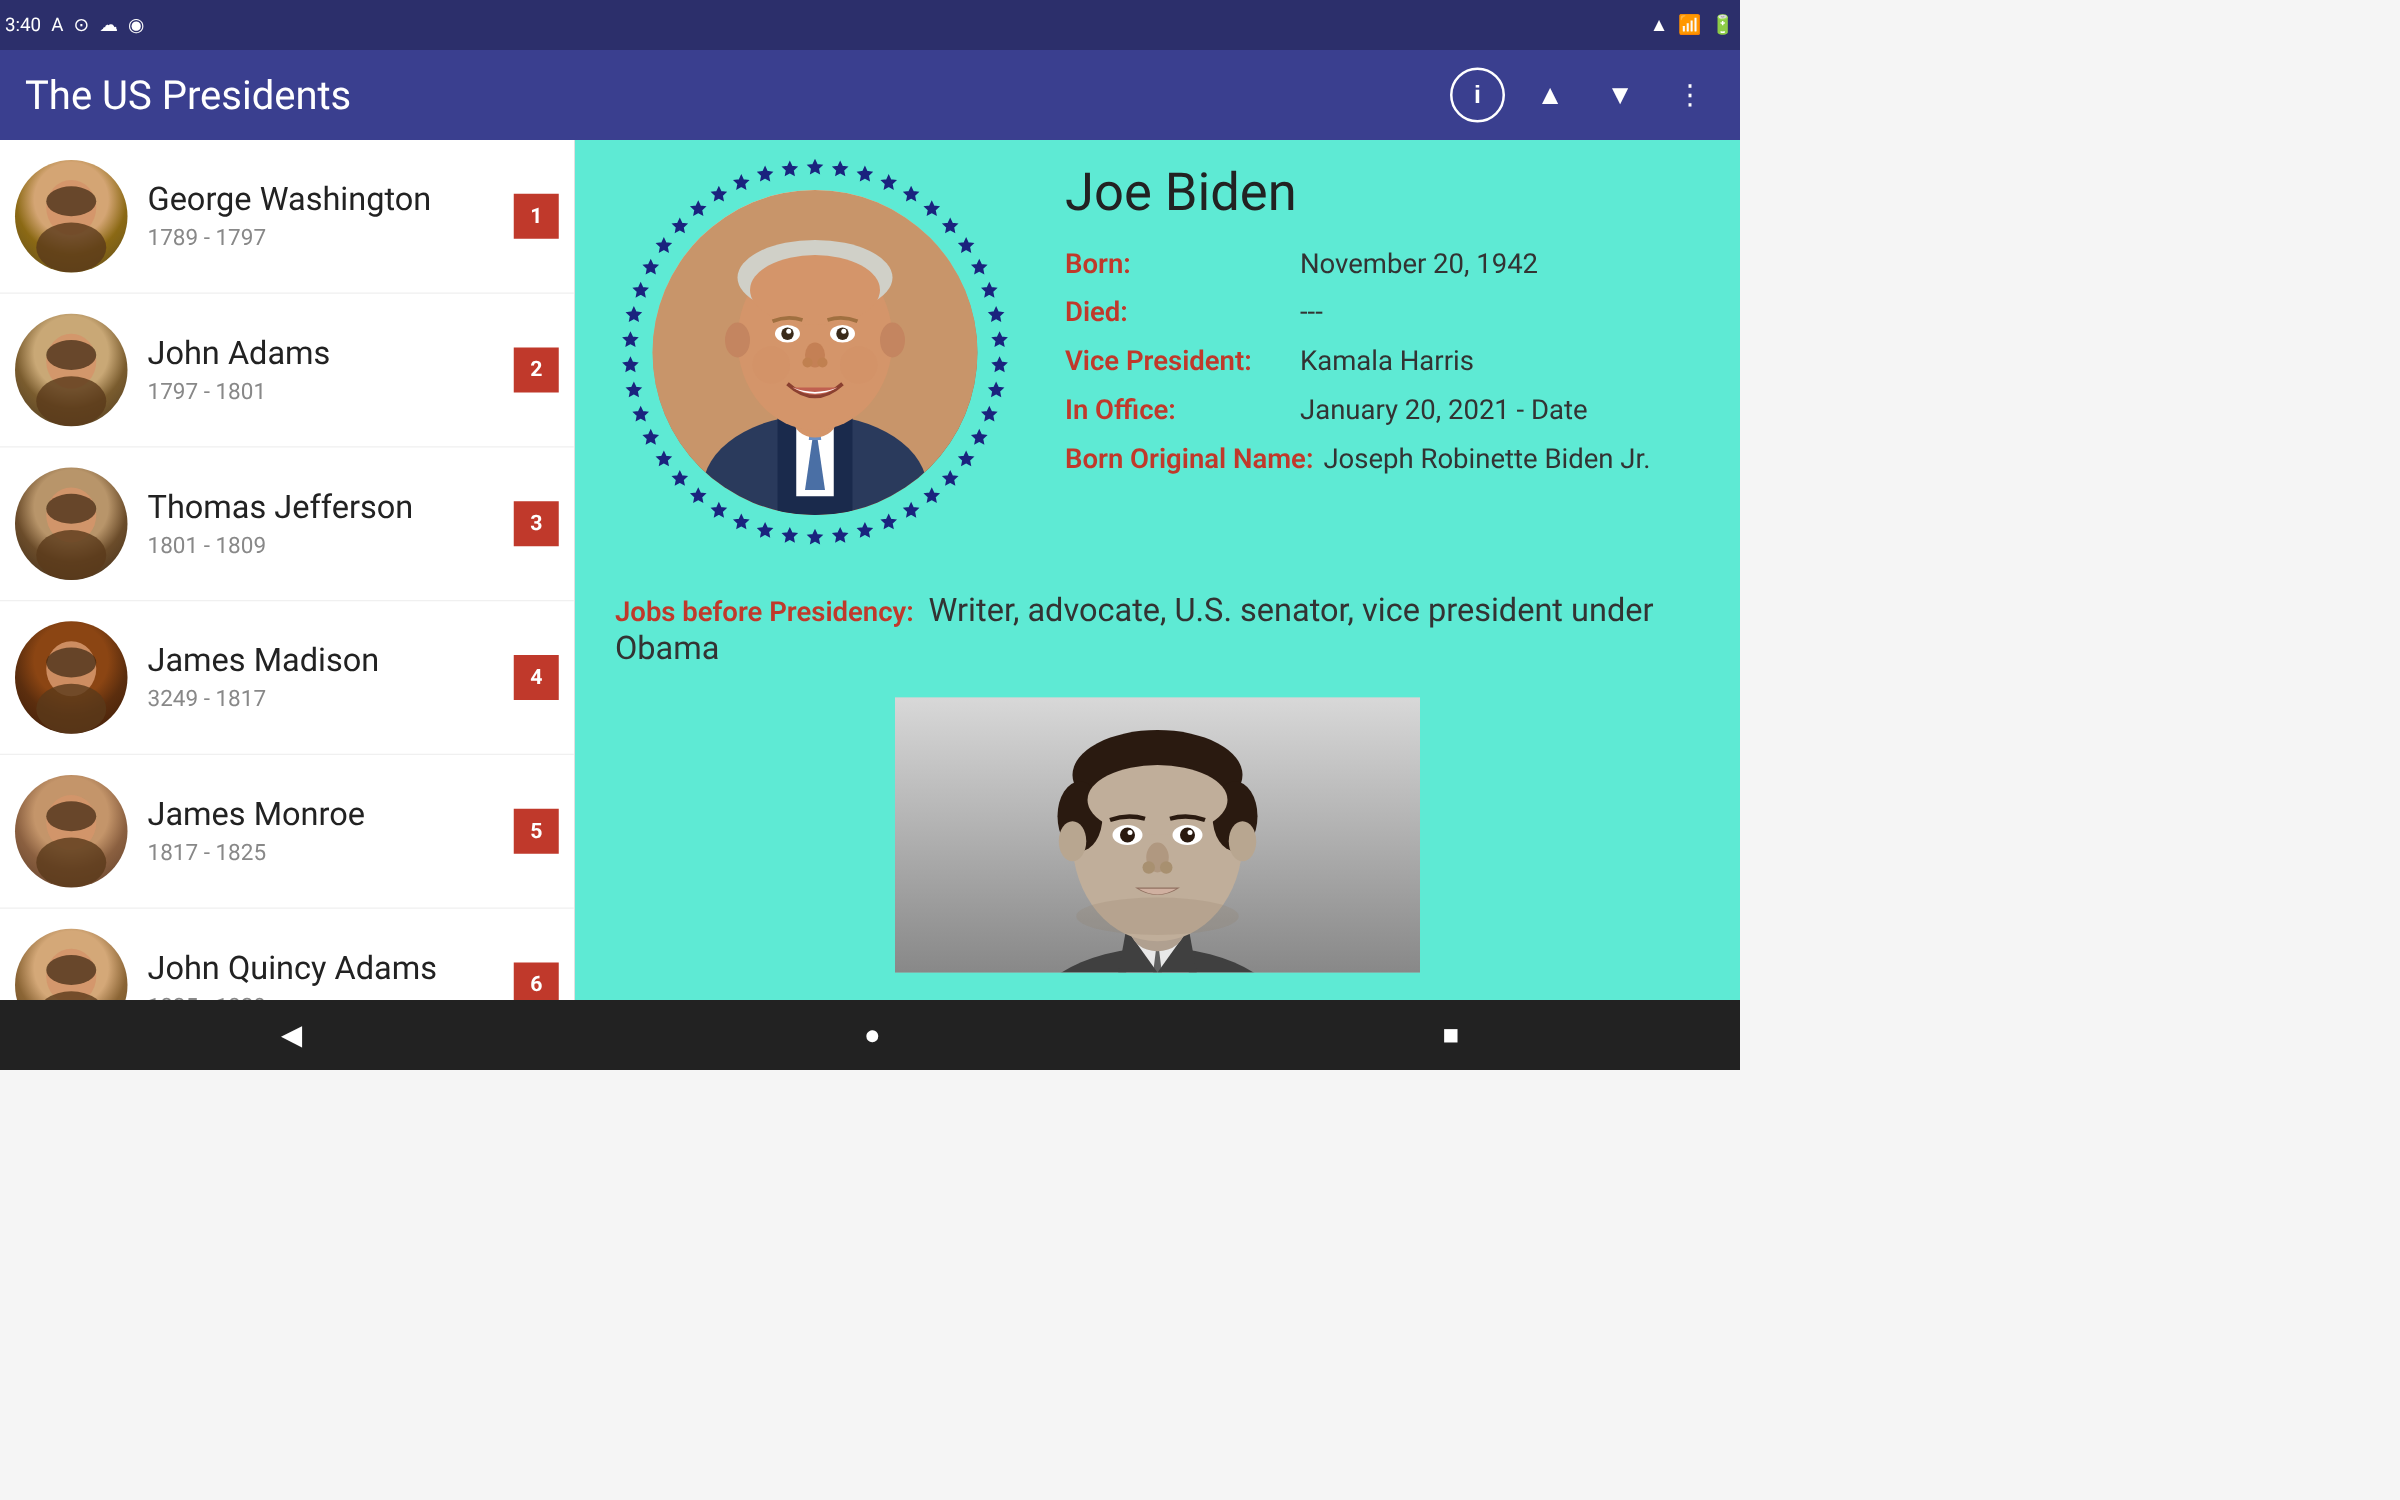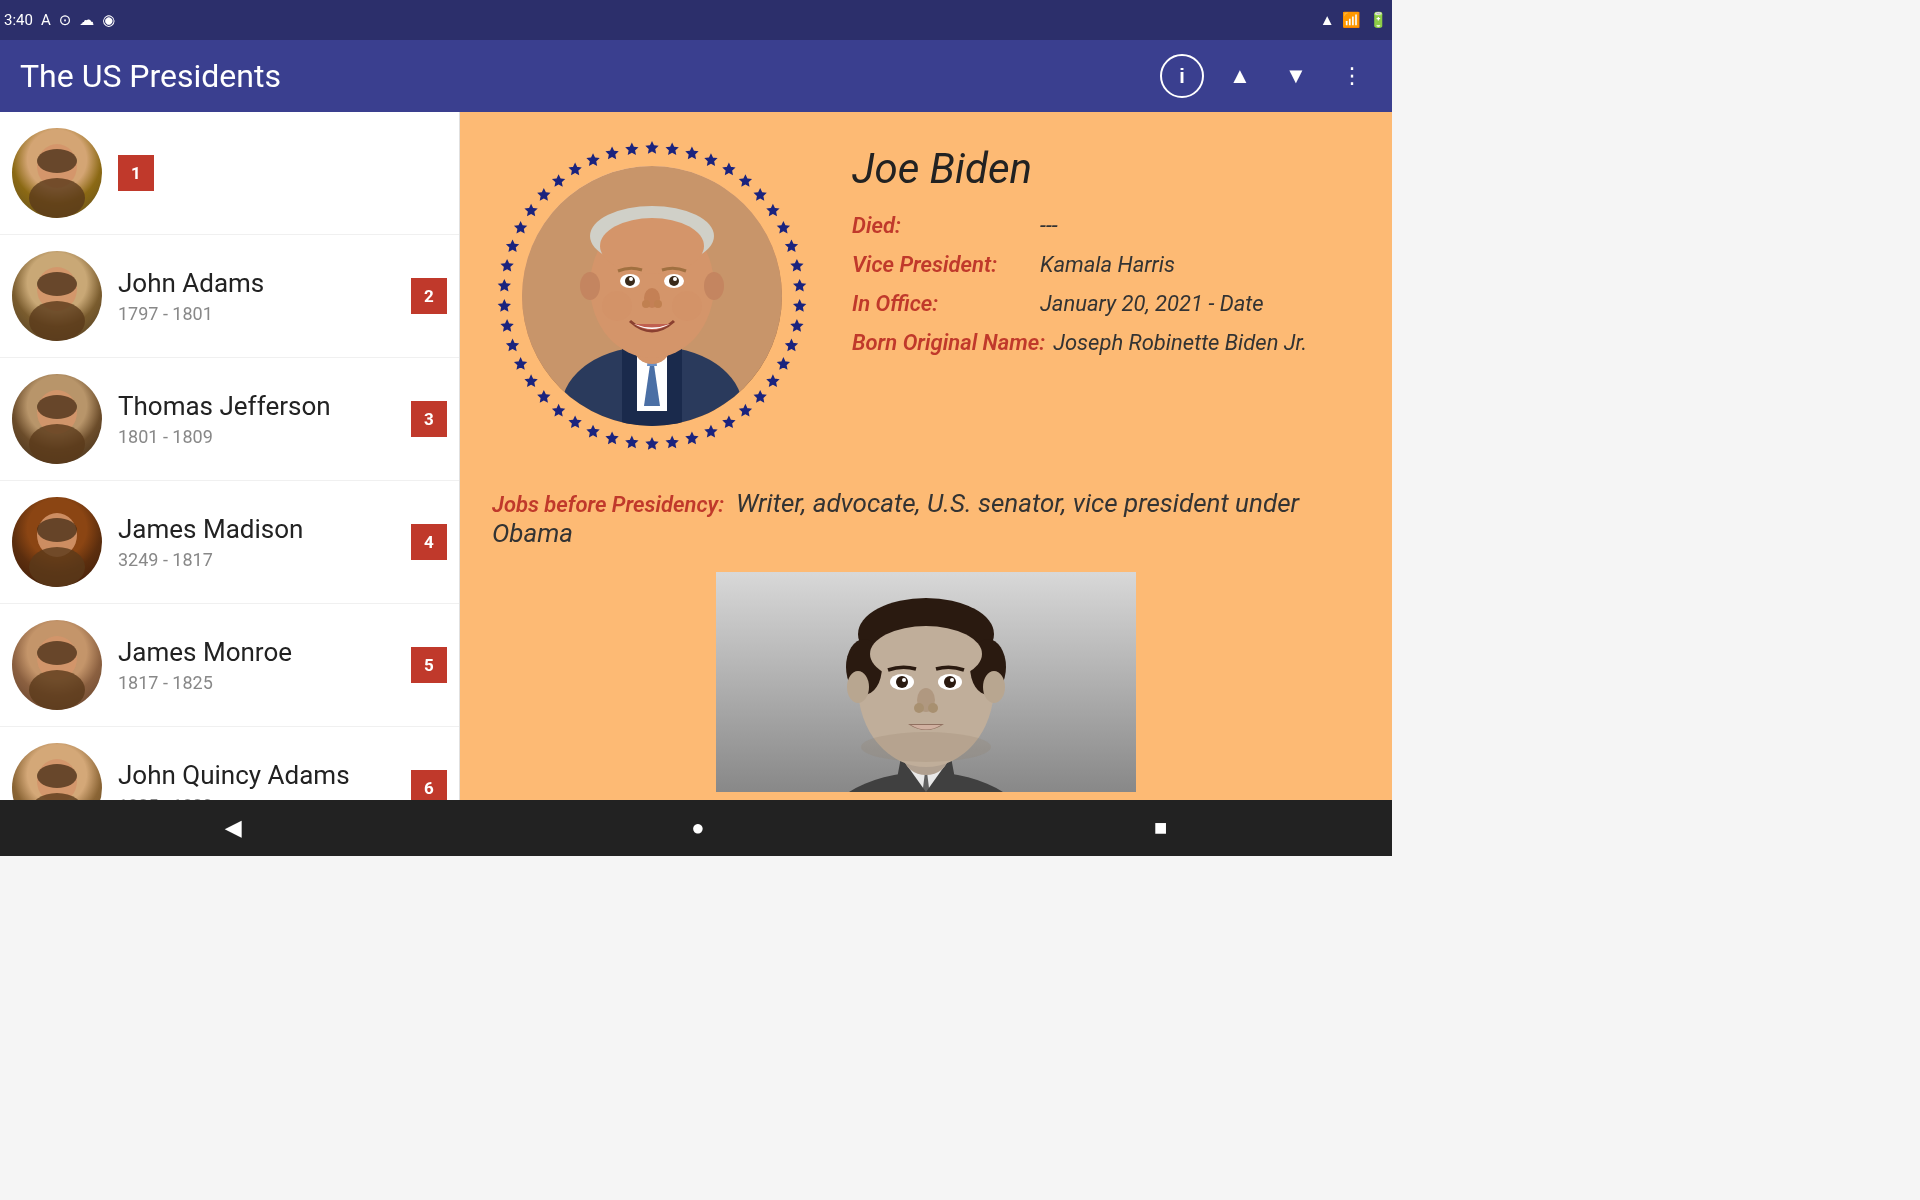--- a/index.html
+++ b/index.html
@@ -142,24 +142,23 @@
     .avatar-washington { background: radial-gradient(circle at 50% 35%, #d4a574 40%, #8b6914 60%, #5c4a1e 100%); }
     .avatar-jadams { background: radial-gradient(circle at 50% 35%, #c9a876 40%, #7a5c2e 60%, #4a3820 100%); }
     .avatar-jefferson { background: radial-gradient(circle at 50% 35%, #b8956a 40%, #6b4c2a 60%, #3d2b18 100%); }
     .avatar-jmadison { background: radial-gradient(circle at 50% 35%, #8b4513 40%, #5c2e0e 60%, #3a1a08 100%); }
     .avatar-jmonroe { background: radial-gradient(circle at 50% 35%, #c4956a 40%, #8b6040 60%, #5c3c28 100%); }
     .avatar-jqadams { background: radial-gradient(circle at 50% 35%, #d4a878 40%, #8b6535 60%, #5c421e 100%); }
 
     
     #right-panel {
       flex: 1;
-      background: #fdba74;
+      background: #5eead4;
       overflow-y: auto;
-      padding: 24px 32px;
-      font-style: italic;
+      padding: 10px 32px;
     }
 
     .detail-top {
       display: flex;
       gap: 40px;
       align-items: flex-start;
       margin-bottom: 32px;
     }
 
     .portrait-circle-container {
@@ -300,20 +299,24 @@
   <div id="left-panel">
 
   <div class="president-item">
       <div class="president-avatar avatar-washington">
         <svg width="90" height="90" viewBox="0 0 90 90">
           <circle cx="45" cy="45" r="45" fill="none"></circle>
           <ellipse cx="45" cy="38" rx="20" ry="22" fill="#d4956a" opacity="0.9"></ellipse>
           <ellipse cx="45" cy="70" rx="28" ry="20" fill="#5a3a1a" opacity="0.8"></ellipse>
           <ellipse cx="45" cy="33" rx="20" ry="12" fill="#3a2510" opacity="0.7"></ellipse>
         </svg>
+      </div>
+      <div class="president-info">
+        <div class="president-name">George Washington</div>
+        <div class="president-years">1789 - 1797</div>
       </div>
       <div class="president-number">1</div>
     </div>
       <div class="president-item">
       <div class="president-avatar avatar-jadams">
         <svg width="90" height="90" viewBox="0 0 90 90">
           <circle cx="45" cy="45" r="45" fill="none"></circle>
           <ellipse cx="45" cy="38" rx="20" ry="22" fill="#d4956a" opacity="0.9"></ellipse>
           <ellipse cx="45" cy="70" rx="28" ry="20" fill="#5a3a1a" opacity="0.8"></ellipse>
           <ellipse cx="45" cy="33" rx="20" ry="12" fill="#3a2510" opacity="0.7"></ellipse>
@@ -495,20 +498,24 @@
               <ellipse cx="192" cy="120" rx="10" ry="14" fill="#c48560"></ellipse>
             </g>
           </svg>
         </div>
       </div>
 
       <div class="detail-info">
         <div class="detail-name">Joe Biden</div>
         <div id="detail-fields-container">
 
+        <div class="detail-field">
+      <span class="detail-label">Born:</span>
+      <span class="detail-value">November 20, 1942</span>
+    </div>
             <div class="detail-field">
       <span class="detail-label">Died:</span>
       <span class="detail-value">---</span>
     </div>
             <div class="detail-field">
       <span class="detail-label">Vice President:</span>
       <span class="detail-value">Kamala Harris</span>
     </div>
             <div class="detail-field">
       <span class="detail-label">In Office:</span>

